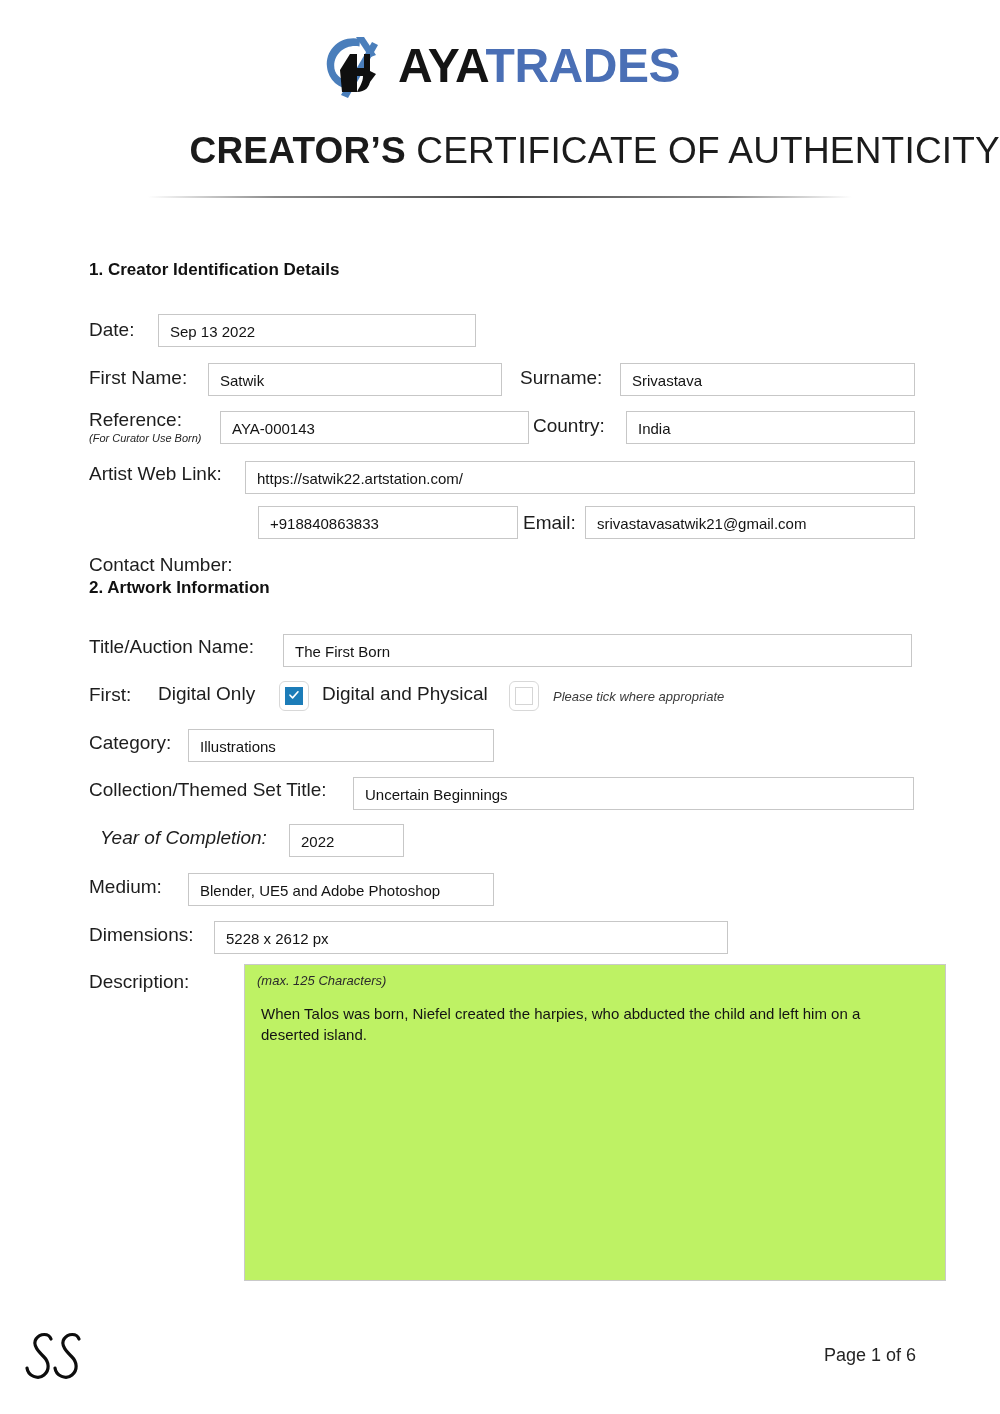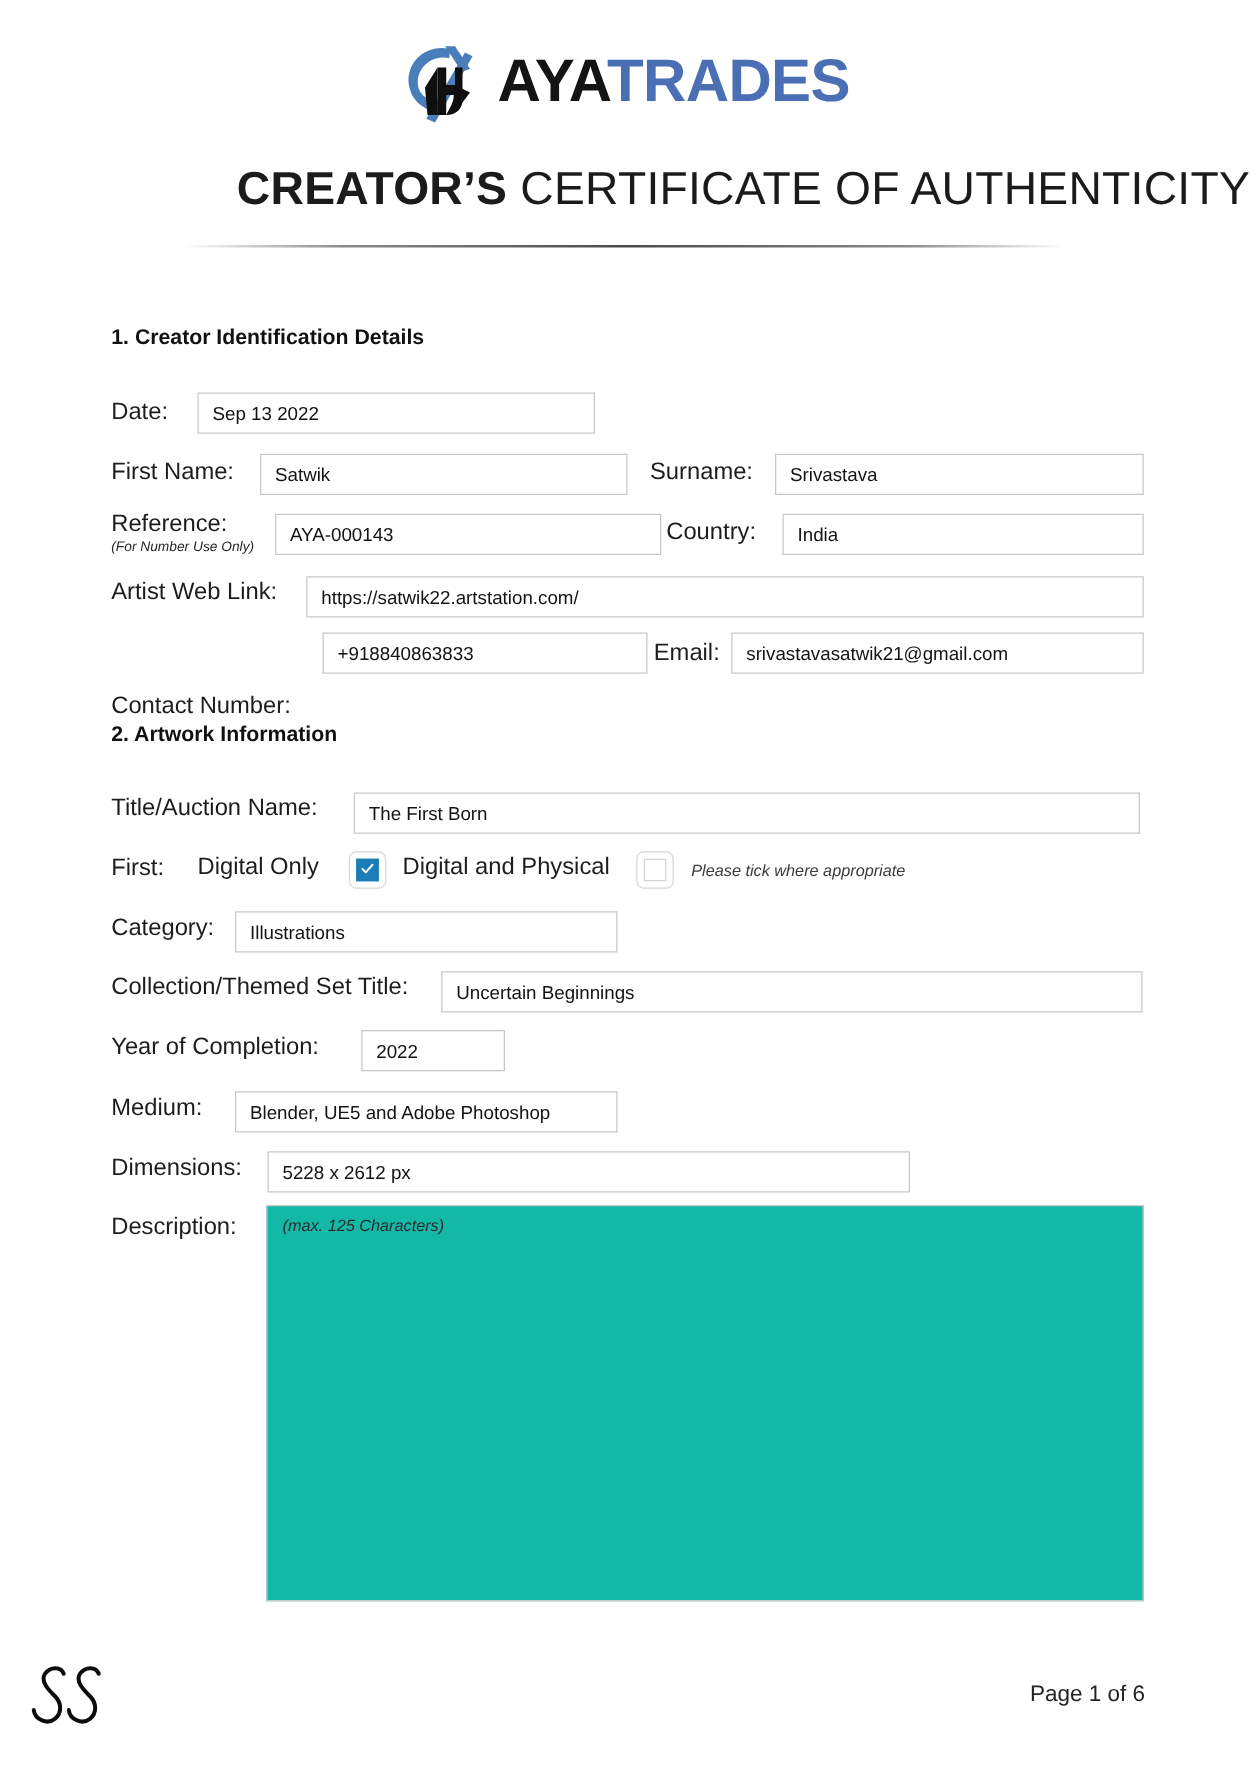--- a/index.html
+++ b/index.html
@@ -103,22 +103,23 @@
     bottom: 6px;
     font-size: 15px;
     color: #131313;
     white-space: nowrap;
   }
 
   
   .descbox {
     position: absolute;
     border: 1px solid #c9c9c9;
-    background: #14b8a6;
-    box-sizing: border-box;
+    background: #bef264;
+    box-sizing: border-box;
+    margin-left: 31px;
   }
   .desc-hint {
     position: absolute;
     left: 12px; top: 8px;
     font-size: 13px;
     font-style: italic;
     color: #2b2b2b;
   }
   .desc-text {
     position: absolute;
@@ -205,21 +206,21 @@
 <div class="lbl" style="left:89px; top:367px;">First Name:</div>
 <div class="fieldbox" style="left:208px; top:363px; width:294px; height:33px;">
   <span class="val">Satwik</span>
 </div>
 <div class="lbl" style="left:520px; top:367px;">Surname:</div>
 <div class="fieldbox" style="left:620px; top:363px; width:295px; height:33px;">
   <span class="val">Srivastava</span>
 </div>
 
 <div class="lbl" style="left:89px; top:409px;">Reference:</div>
-<div class="lbl-sub" style="left:89px; top:432px;">(For Number Use Only)</div>
+<div class="lbl-sub" style="left:89px; top:432px;">(For Curator Use Born)</div>
 <div class="fieldbox" style="left:220px; top:411px; width:309px; height:33px;">
   <span class="val">AYA-000143</span>
 </div>
 <div class="lbl" style="left:533px; top:415px;">Country:</div>
 <div class="fieldbox" style="left:626px; top:411px; width:289px; height:33px;">
   <span class="val">India</span>
 </div>
 
 <div class="lbl" style="left:89px; top:463px;">Artist Web Link:</div>
 <div class="fieldbox" style="left:245px; top:461px; width:670px; height:33px;">
@@ -259,37 +260,38 @@
 <div class="lbl" style="left:89px; top:732px;">Category:</div>
 <div class="fieldbox" style="left:188px; top:729px; width:306px; height:33px;">
   <span class="val">Illustrations</span>
 </div>
 
 <div class="lbl" style="left:89px; top:779px;">Collection/Themed Set Title:</div>
 <div class="fieldbox" style="left:353px; top:777px; width:561px; height:33px;">
   <span class="val">Uncertain Beginnings</span>
 </div>
 
-<div class="lbl" style="left:89px; top:827px;">Year of Completion:</div>
+<div class="lbl" style="left:100px; top:827px;font-style:italic;">Year of Completion:</div>
 <div class="fieldbox" style="left:289px; top:824px; width:115px; height:33px;">
   <span class="val">2022</span>
 </div>
 
 <div class="lbl" style="left:89px; top:876px;">Medium:</div>
 <div class="fieldbox" style="left:188px; top:873px; width:306px; height:33px;">
   <span class="val">Blender, UE5 and Adobe Photoshop</span>
 </div>
 
 <div class="lbl" style="left:89px; top:924px;">Dimensions:</div>
 <div class="fieldbox" style="left:214px; top:921px; width:514px; height:33px;">
   <span class="val">5228 x 2612 px</span>
 </div>
 
 <div class="lbl" style="left:89px; top:971px;">Description:</div>
 <div class="descbox" style="left:213px; top:964px; width:702px; height:317px;">
   <span class="desc-hint">(max. 125 Characters)</span>
+  <span class="desc-text">When Talos was born, Niefel created the harpies, who abducted the child and left him on a deserted island.</span>
 </div>
 
 <svg class="signature" viewBox="0 0 80 62">
   <path d="M29 9 C27 3 18 3 14 9 C10 15 17 22 22 27 C27 32 28 40 22 45 C16 50 6 46 5 38" fill="none" stroke="#0d0d0d" stroke-width="3.2" stroke-linecap="round"></path>
   <path d="M57 9 C55 3 46 3 42 9 C38 15 45 22 50 27 C55 32 56 40 50 45 C44 50 34 46 33 38" fill="none" stroke="#0d0d0d" stroke-width="3.2" stroke-linecap="round"></path>
 </svg>
 <div class="pagenum">Page 1 of 6</div>
 
 </body></html>

